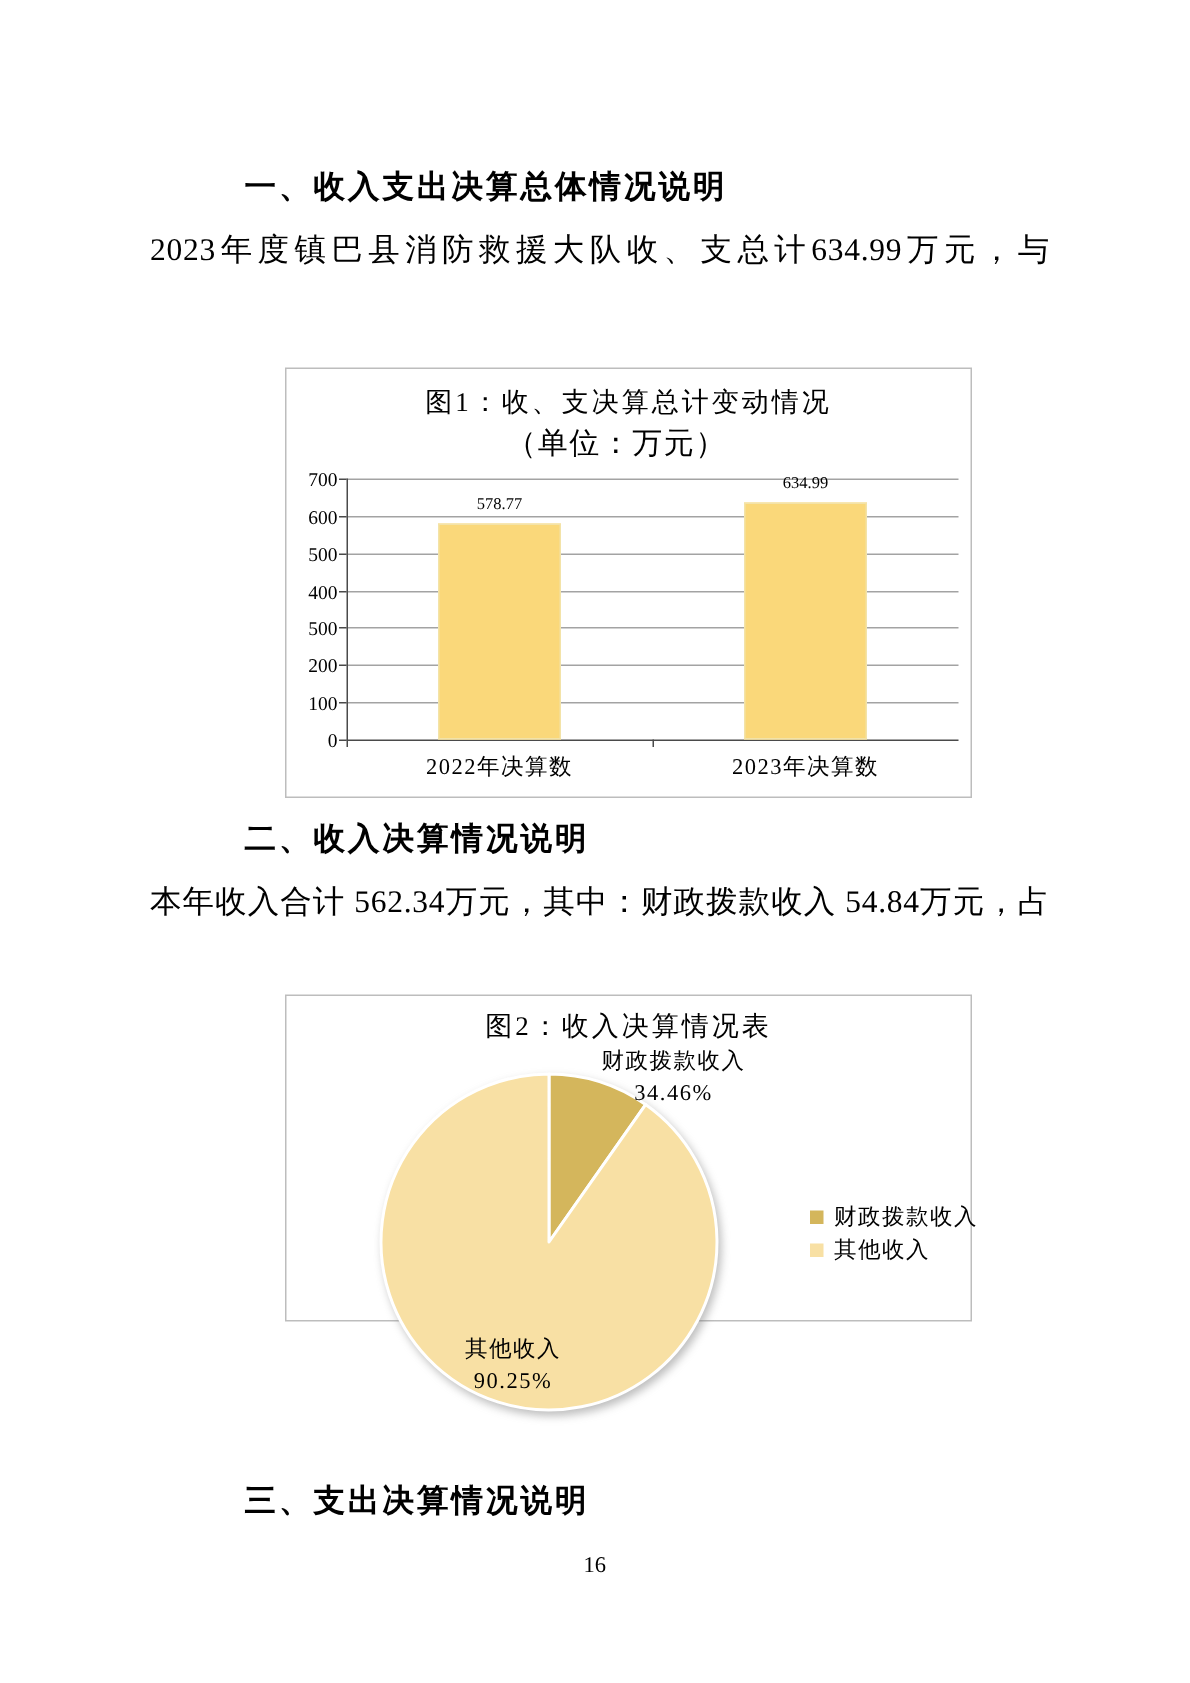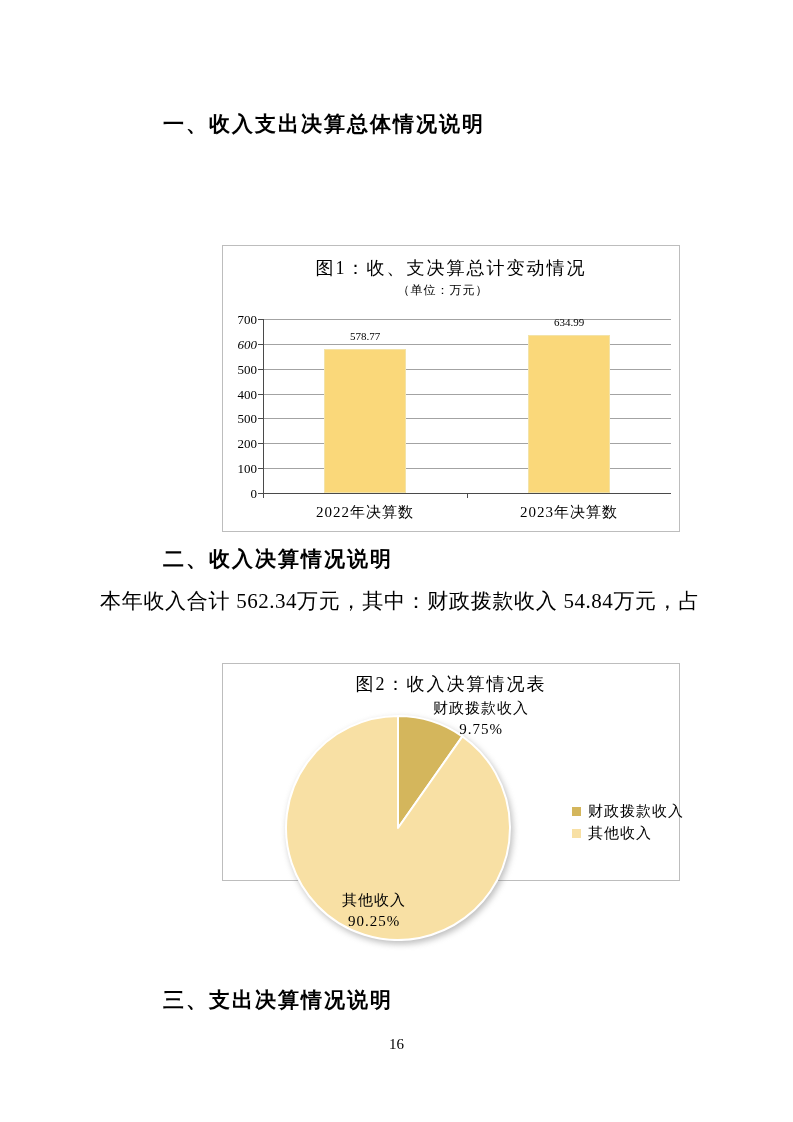--- a/index.html
+++ b/index.html
@@ -11,27 +11,27 @@
           font-family:"Liberation Sans", sans-serif; font-weight:bold;
           font-size:21px; letter-spacing:2px; white-space:nowrap; }
   #h1 { top:110px; } #h2 { top:545px; } #h3 { top:986px; }
 
   .bodyline { position:absolute; left:100px; width:600px; font-size:21px;
           letter-spacing:0.5px; white-space:nowrap; }
   .bodyline.just { white-space:normal; text-align:justify; text-align-last:justify; text-justify:inter-character; }
   #p1l1 { top:152px; } #p1l2 { top:194px; }
   #p2l1 { top:587px; } #p2l2 { top:629px; }
 
-  .chart-box { position:absolute; left:190px; width:458px; border:1px solid #bdbdbd; background:#fff;margin-left:32px; }
+  .chart-box { position:absolute; left:190px; width:458px; border:1px solid #bdbdbd; background:#fff; }
   #chart1 { top:245px; height:287px; }
   #chart2 { top:663px; height:218px; }
   .chart-title { position:absolute; left:0; right:0; text-align:center;
           font-size:18px; letter-spacing:2px; }
   .chart-subtitle { position:absolute; left:0; right:16px; text-align:center;
-          font-size:12px; letter-spacing:1px; }
+          font-size:20px; letter-spacing:1px; }
 
   
   .gridline { position:absolute; height:1px; background:#a3a3a3; }
   .yaxis { position:absolute; width:1px; background:#4a4a4a; }
   .xaxis { position:absolute; height:1px; background:#4a4a4a; }
   .ytick { position:absolute; width:5px; height:1px; background:#4a4a4a; }
   .ytick-label { position:absolute; width:30px; text-align:right; font-size:13px; line-height:13px; }
   .bar { position:absolute; }
   .bar-label { position:absolute; width:80px; text-align:center; font-size:11px; line-height:16px; }
   .cat-label { position:absolute; width:140px; text-align:center; font-size:15px;
@@ -50,20 +50,21 @@
   .legend-label { font-size:15px; letter-spacing:1px; white-space:nowrap; }
 
   .page-number { position:absolute; left:0; right:0; top:1036px; text-align:center; font-size:15px; }
 </style>
 </head>
 <body>
 
 <div class="page">
 
   <div class="sec-heading" id="h1">一、收入支出决算总体情况说明</div>
+  <div class="bodyline just" id="p1l1">2023年度镇巴县消防救援大队收、支总计634.99万元，与</div>
 
   <div class="chart-box" id="chart1">
     <div class="chart-title" style="top:10px">图1：收、支决算总计变动情况</div>
     <div class="chart-subtitle" style="top:36px">（单位：万元）</div>
     <div id="bar-plot">
         <div class="ytick" style="left: 35px; top: 247px;"></div>
         <div class="ytick-label" style="left: 4px; top: 241px;">0</div>
         <div class="gridline" style="left: 40px; top: 222.143px; width: 408px;"></div>
         <div class="ytick" style="left: 35px; top: 222.143px;"></div>
         <div class="ytick-label" style="left: 4px; top: 216.143px;">100</div>
@@ -74,21 +75,21 @@
         <div class="ytick" style="left: 35px; top: 172.429px;"></div>
         <div class="ytick-label" style="left: 4px; top: 166.429px;">500</div>
         <div class="gridline" style="left: 40px; top: 147.571px; width: 408px;"></div>
         <div class="ytick" style="left: 35px; top: 147.571px;"></div>
         <div class="ytick-label" style="left: 4px; top: 141.571px;">400</div>
         <div class="gridline" style="left: 40px; top: 122.714px; width: 408px;"></div>
         <div class="ytick" style="left: 35px; top: 122.714px;"></div>
         <div class="ytick-label" style="left: 4px; top: 116.714px;">500</div>
         <div class="gridline" style="left: 40px; top: 97.8571px; width: 408px;"></div>
         <div class="ytick" style="left: 35px; top: 97.8571px;"></div>
-        <div class="ytick-label" style="left: 4px; top: 91.8571px; font-style: italic;">600</div>
+        <div class="ytick-label" style="left: 4px; top: 91.8571px;">600</div>
         <div class="gridline" style="left: 40px; top: 73px; width: 408px;"></div>
         <div class="ytick" style="left: 35px; top: 73px;"></div>
         <div class="ytick-label" style="left: 4px; top: 67px;">700</div>
         <div class="yaxis" style="left: 40px; top: 73px; height: 179px;"></div>
         <div class="xaxis" style="left: 40px; top: 247px; width: 408px;"></div>
         <div class="ytick" style="left: 244px; top: 247px; width: 1px; height: 5px;"></div>
         <div class="bar" style="left: 101px; top: 103.134px; width: 82px; height: 143.866px; background: rgb(250, 216, 122); border: 1px solid rgb(243, 227, 168);"></div>
         <div class="bar-label" style="left: 102px; top: 82.1343px;">578.77</div>
         <div class="cat-label" style="left: 72px; top: 257px;">2022年决算数</div>
         <div class="bar" style="left: 305px; top: 89.1596px; width: 82px; height: 157.84px; background: rgb(250, 216, 122); border: 1px solid rgb(243, 227, 168);"></div>
@@ -103,21 +104,21 @@
   <div class="chart-box" id="chart2">
     <div class="chart-title" style="top:8px">图2：收入决算情况表</div>
 
     <svg id="pie-svg" width="456" height="287" viewBox="0 0 456 287">
         <path d="M 175 164 L 175.00 52.00 A 112 112 0 0 1 239.40 72.37 Z" fill="#d4b65c" stroke="#ffffff" stroke-width="2" stroke-linejoin="round"></path>
         <path d="M 175 164 L 239.40 72.37 A 112 112 0 1 1 175.00 52.00 Z" fill="#f8e0a4" stroke="#ffffff" stroke-width="2" stroke-linejoin="round"></path>
       </svg>
 
     <div class="pie-callout" id="pie-label-top">
       <div>财政拨款收入</div>
-      <div>9.75%</div>
+      <div>34.46%</div>
     </div>
     <div class="pie-callout" id="pie-label-bottom">
       <div>其他收入</div>
       <div>90.25%</div>
     </div>
 
     <div class="legend">
       <div class="legend-row">
         <span class="swatch" style="background: rgb(212, 182, 92);"></span>
         <span class="legend-label">财政拨款收入</span>

